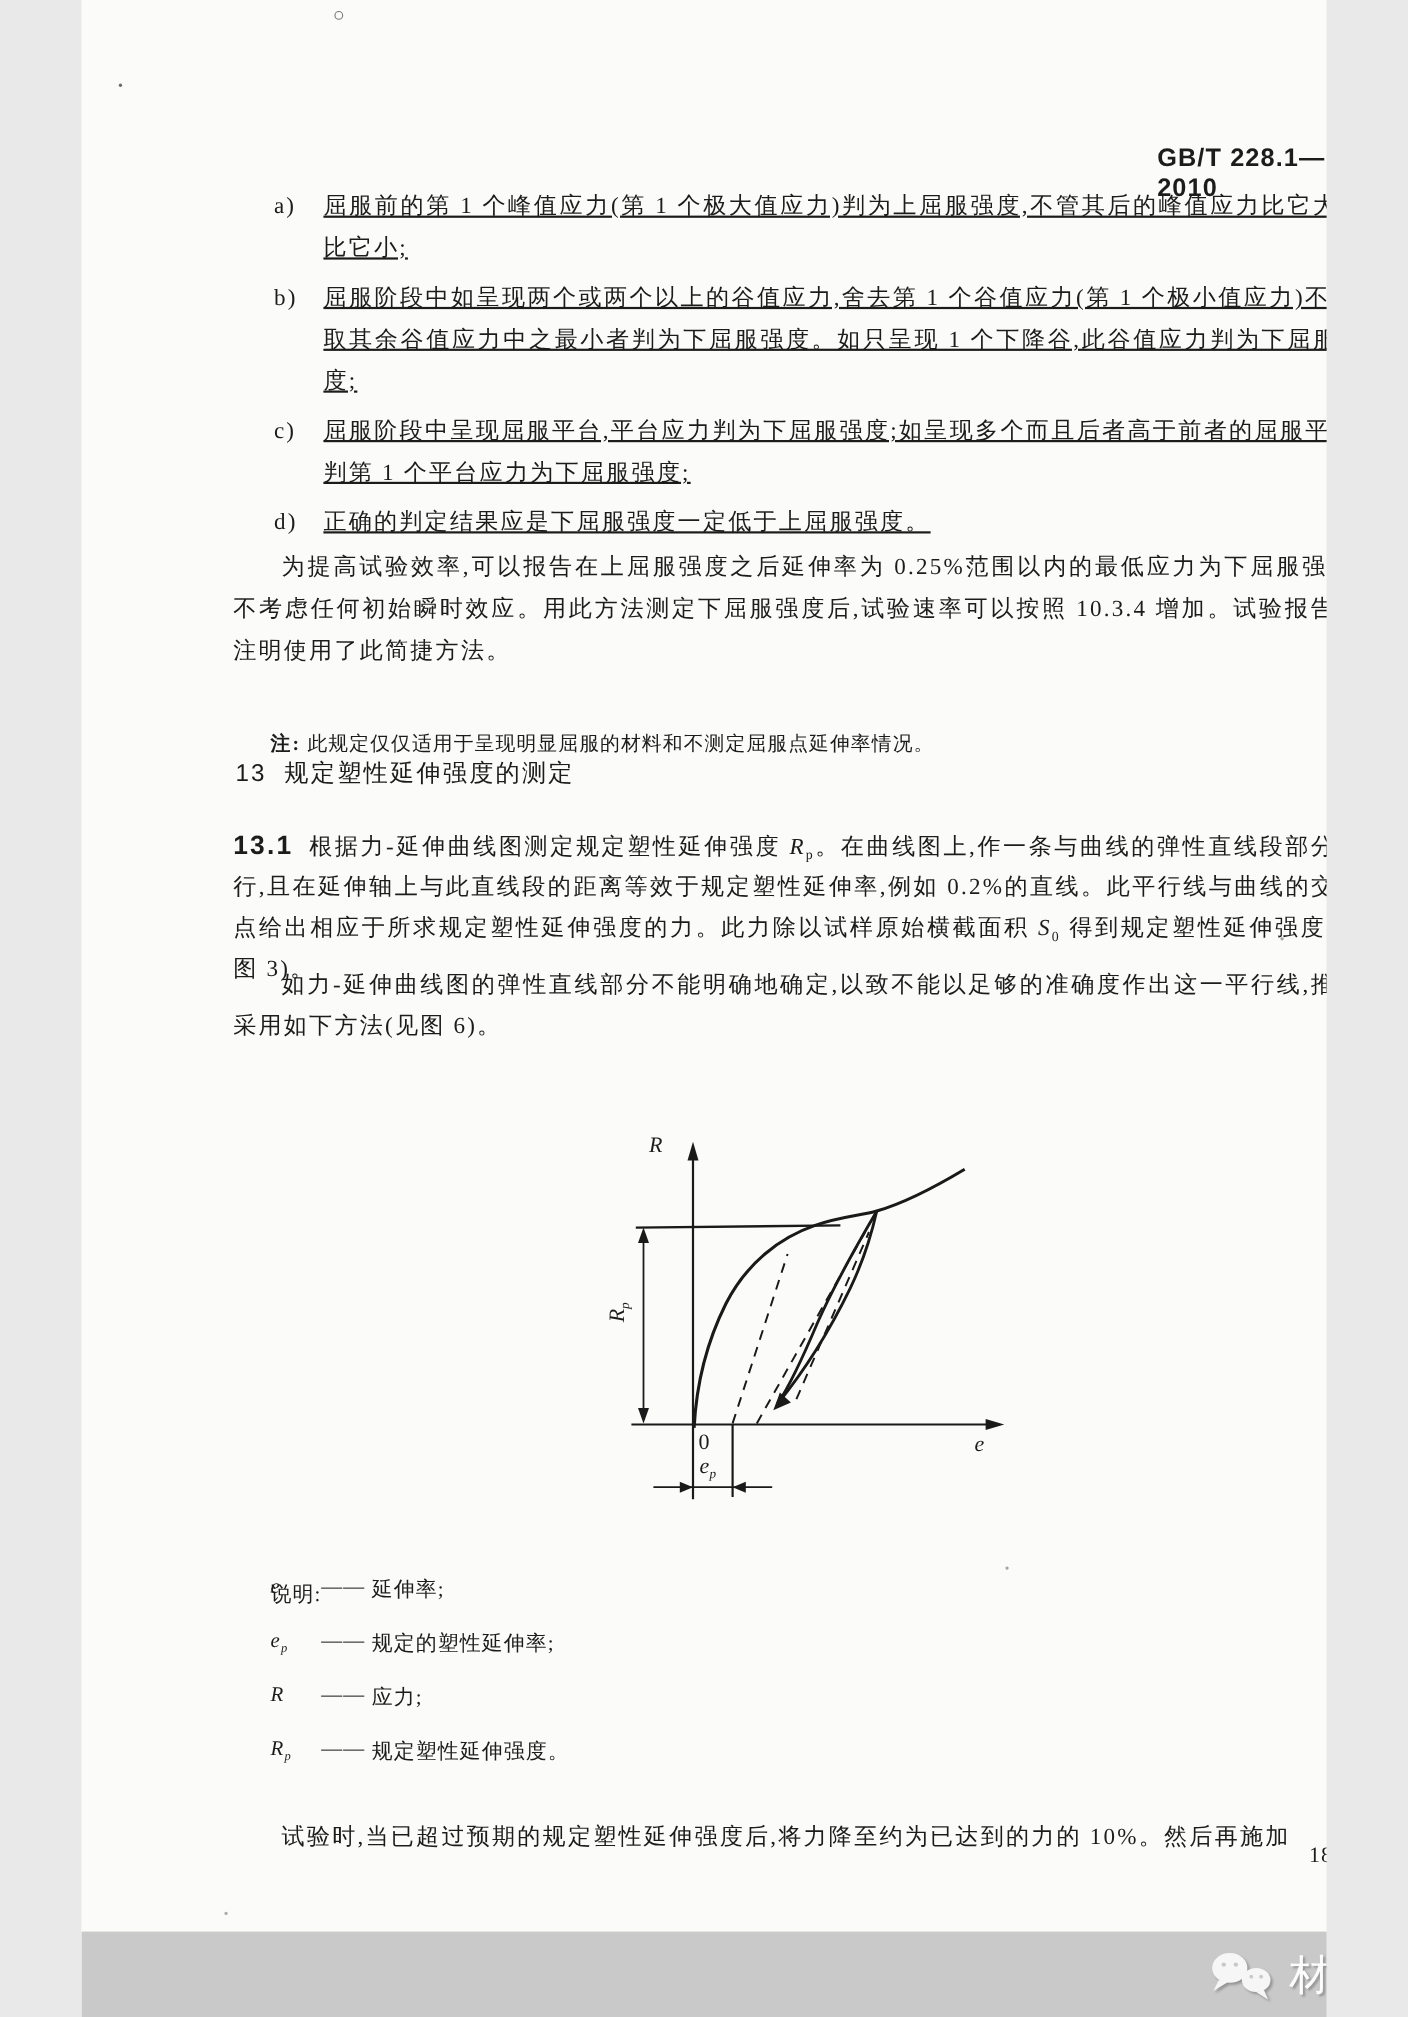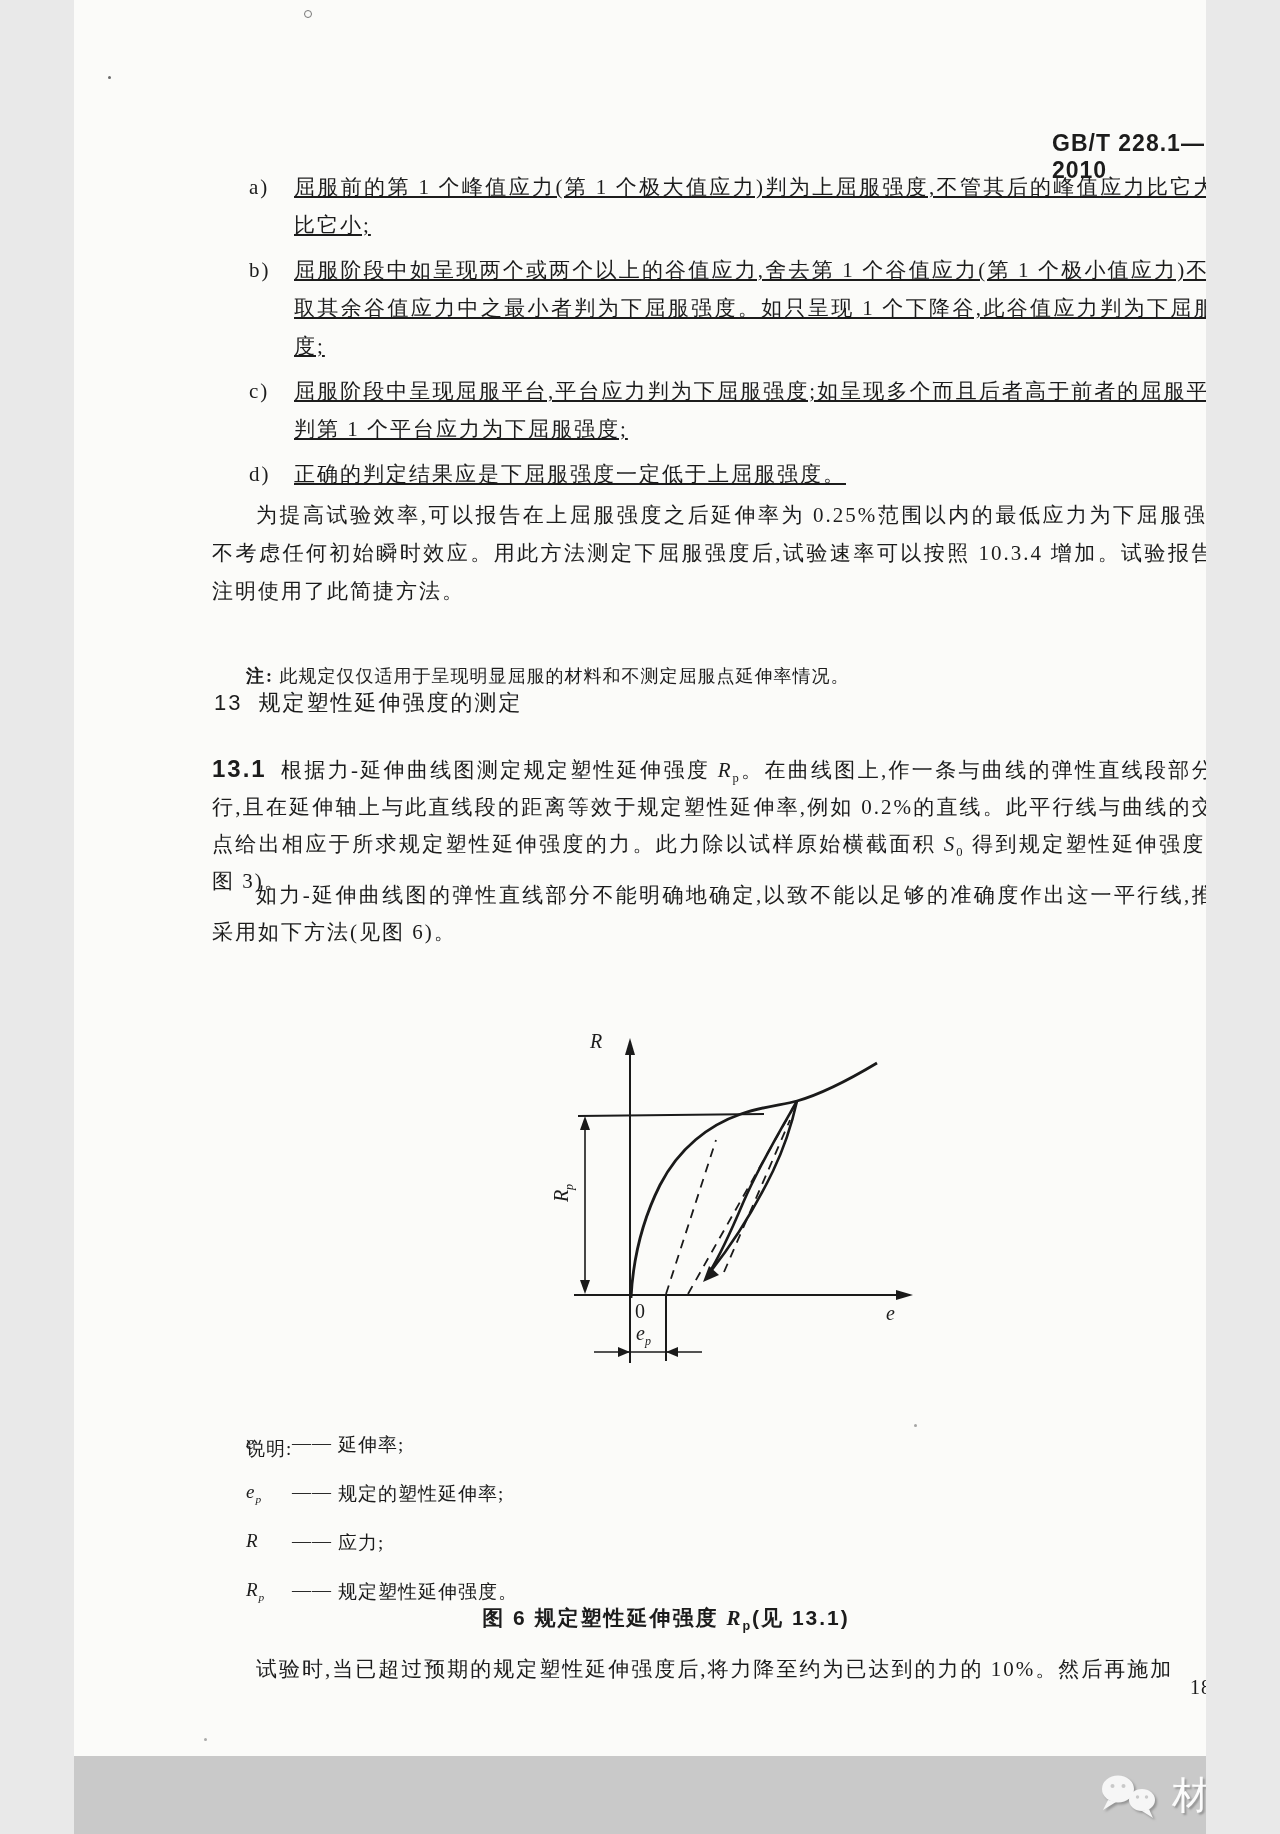--- a/index.html
+++ b/index.html
@@ -143,21 +143,20 @@
       <span class="legend-dash">——</span>
       <span>应力;</span>
     </div>
     <div class="legend-row">
       <span class="legend-sym"><i>R</i><sub>p</sub></span>
       <span class="legend-dash">——</span>
       <span>规定塑性延伸强度。</span>
     </div>
   </div>
 
-  <div class="abs caption" style="left:80px;top:1604px;width:1024px;">图 6   规定塑性延伸强度 <i>R</i><sub>p</sub>(见 13.1)</div>
 
   <div class="abs body-text indent nowrap" style="left:138px;top:1650px;width:1060px;text-align:left;">试验时,当已超过预期的规定塑性延伸强度后,将力降至约为已达到的力的 10%。然后再施加</div>
 
   <div class="abs pagenum" style="left:1116px;top:1676px;">18</div>
 
   <div class="speck" style="left:230px;top:10px;width:6px;height:6px;background:none;border:1.5px solid #777;"></div>
   <div class="speck" style="left:34px;top:76px;width:3px;height:3px;"></div>
   <div class="speck" style="left:1090px;top:852px;width:3px;height:3px;opacity:.6;"></div>
   <div class="speck" style="left:840px;top:1424px;width:3px;height:3px;opacity:.6;"></div>
   <div class="speck" style="left:130px;top:1738px;width:3px;height:3px;opacity:.55;"></div>

